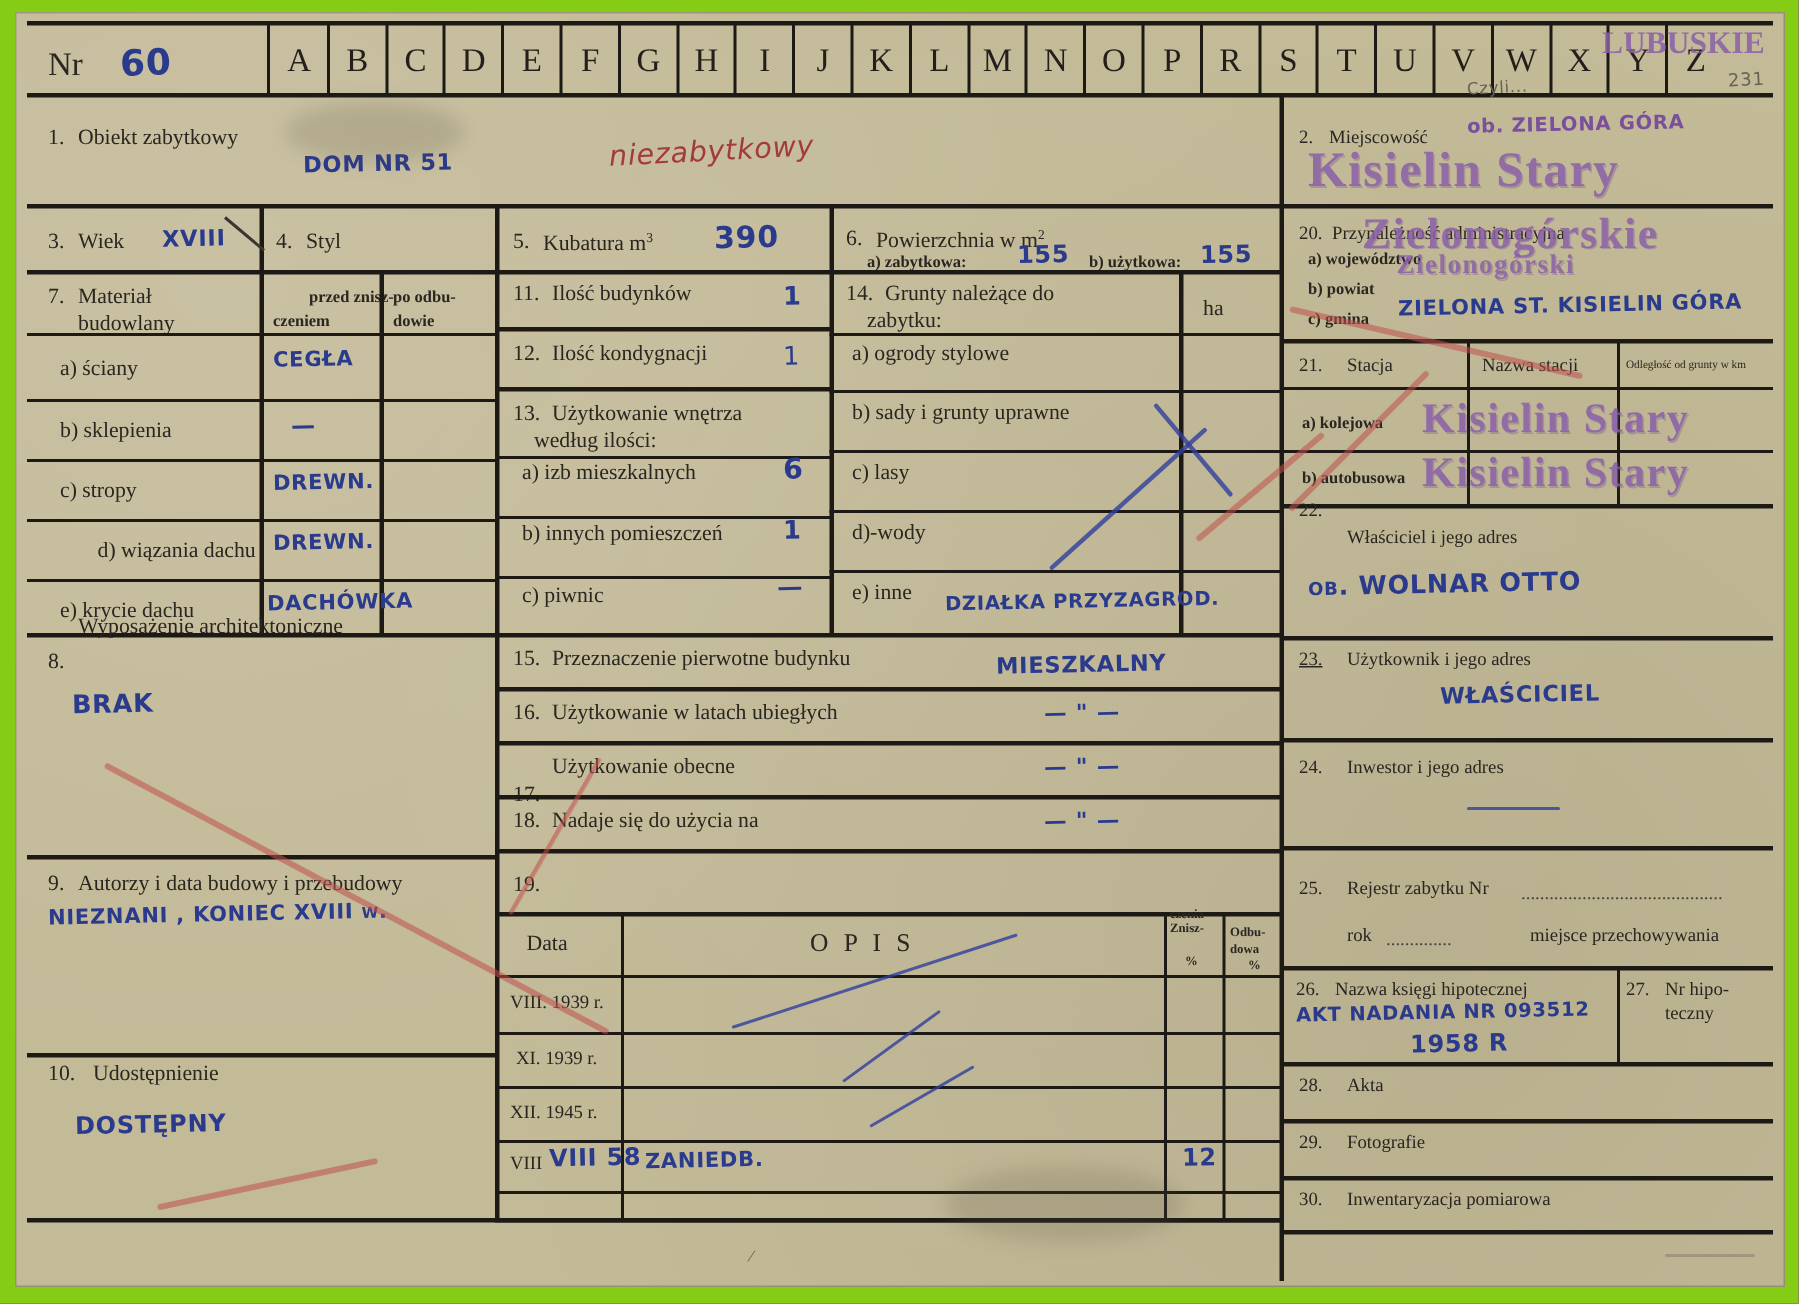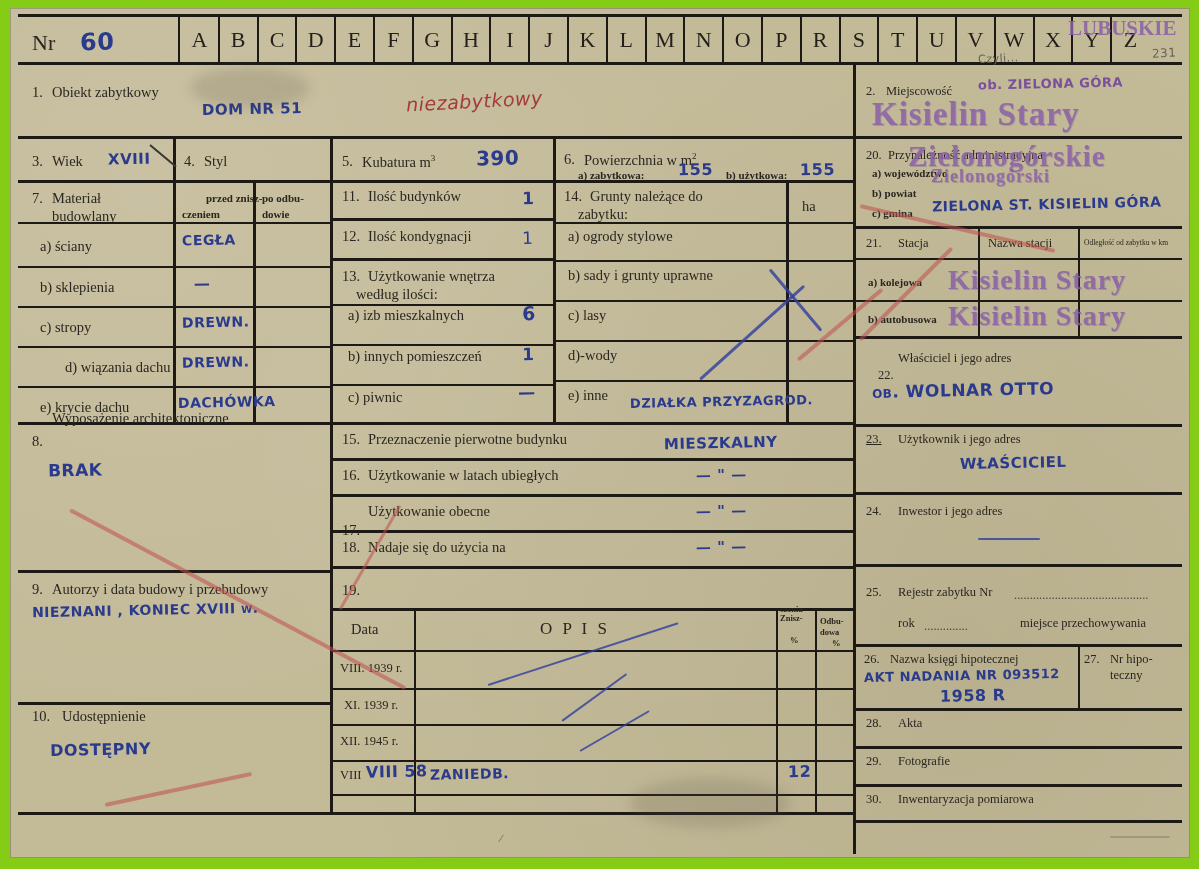--- a/index.html
+++ b/index.html
@@ -295,32 +295,32 @@
     <div class="pr sm" style="left:334px;top:690px;">XI. 1939 r.</div>
     <div class="pr sm" style="left:330px;top:726px;">XII. 1945 r.</div>
     <div class="pr sm" style="left:330px;top:760px;">VIII</div>
     <div class="hw b" style="left:356px;top:754px;font-size:16px;">VIII 58</div>
     <div class="hw b cap" style="left:420px;top:758px;font-size:14px;">ZANIEDB.</div>
     <div class="hw b" style="left:778px;top:754px;font-size:16px;">12</div>
 
     <div class="pr sm" style="left:856px;top:228px;">21.</div>
     <div class="pr sm" style="left:888px;top:228px;">Stacja</div>
     <div class="pr sm" style="left:978px;top:228px;">Nazwa stacji</div>
-    <div class="pr" style="left:1074px;top:230px;font-size:7.5px;">Odległość od zabytku w km</div>
+    <div class="pr" style="left:1074px;top:230px;font-size:7.5px;">Odległość od grunty w km</div>
     <div class="vr thick" style="left:968px;top:218px;width:2px;height:110px;"></div>
     <div class="vr thick" style="left:1068px;top:218px;width:2px;height:110px;"></div>
     <div class="hr thick" style="left:846px;top:250px;width:326px;height:2px;"></div>
     <div class="hr thick" style="left:846px;top:292px;width:326px;height:2px;"></div>
     <div class="hr thick" style="left:846px;top:328px;width:326px;height:3px;"></div>
     <div class="pr xs" style="left:858px;top:268px;">a) kolejowa</div>
     <div class="pr xs" style="left:858px;top:305px;">b) autobusowa</div>
     <div class="stamp sh" style="left:938px;top:256px;font-size:28px;">Kisielin Stary</div>
     <div class="stamp sh" style="left:938px;top:292px;font-size:28px;">Kisielin Stary</div>
 
-    <div class="pr sm" style="left:856px;top:360px;margin-left:12px;">22.</div>
+    <div class="pr sm" style="left:856px;top:325px;">22.</div>
     <div class="pr sm" style="left:888px;top:343px;">Właściciel i jego adres</div>
     <div class="hw b cap" style="left:862px;top:372px;font-size:17px;">ob. WOLNAR    OTTO</div>
     <div class="hr thick" style="left:846px;top:416px;width:326px;height:3px;"></div>
 
     <div class="pr sm" style="left:856px;top:424px;text-decoration:underline;">23.</div>
     <div class="pr sm" style="left:888px;top:424px;">Użytkownik i jego adres</div>
     <div class="hw b cap" style="left:950px;top:446px;font-size:15px;">WŁAŚCICIEL</div>
     <div class="hr thick" style="left:846px;top:484px;width:326px;height:3px;"></div>
 
     <div class="pr sm" style="left:856px;top:496px;">24.</div>

